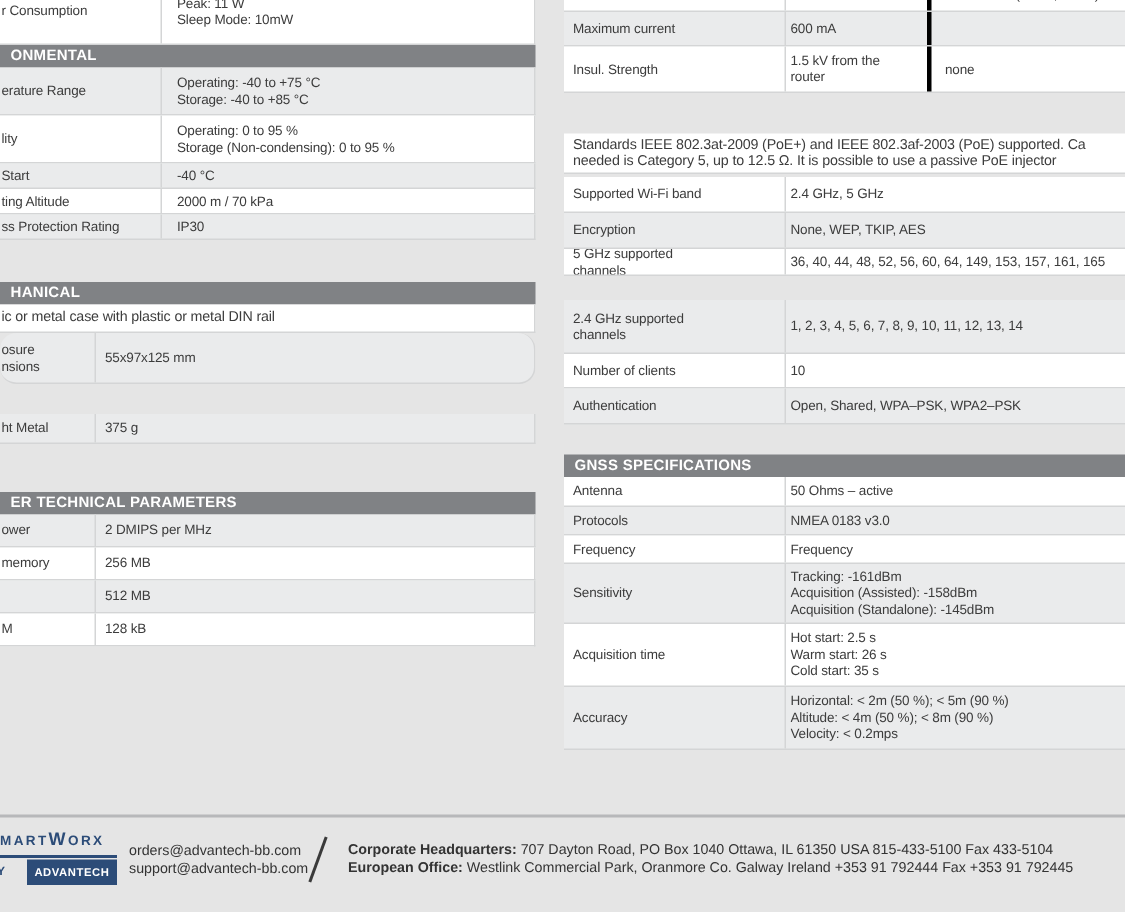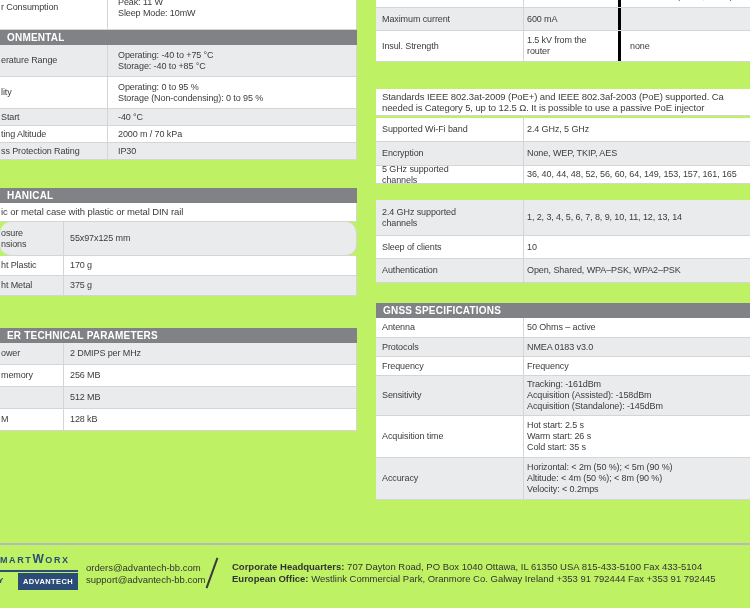--- a/index.html
+++ b/index.html
@@ -1,16 +1,16 @@
 <!DOCTYPE html>
 <html><head>
 <meta charset="utf-8">
 <style>
   html,body{margin:0;padding:0;background:#fff;}
-  .page{position:relative;width:750px;height:608px;background:#bef264;overflow:hidden;
+  .page{position:relative;width:750px;height:608px;background:#e5e5e5;overflow:hidden;
         font-family:"Liberation Sans",sans-serif;color:#3c3c3c;}
   .col{position:absolute;top:0;height:608px;}
   .col-left{left:0;width:357px;}
   .col-right{left:376px;width:374px;}
   .bar{position:absolute;left:0;right:0;height:15px;background:#808285;color:#fff;
        font-weight:bold;font-size:10px;line-height:15px;padding-left:7px;
        letter-spacing:.2px;box-sizing:border-box;white-space:nowrap;overflow:hidden;}
   .t-row{position:absolute;left:0;right:0;box-sizing:border-box;border-bottom:1px solid #d4d5d6;}
   .col-left .t-row{border-right:1px solid #d4d5d6;}
   .t-row.w{background:#ffffff;}
@@ -126,28 +126,20 @@
     <div class="t-row g lm" style="top:222px;height:34px;border-radius:11px;">
       <div class="cell lbl">
         <div class="ln">osure</div>
         <div class="ln">nsions</div>
       </div>
       <div class="cell val">
         <div class="ln">55x97x125 mm</div>
       </div>
     </div>
 
-    <div class="t-row w lm" style="top:256px;height:20px;">
-      <div class="cell lbl">
-        <div class="ln">ht Plastic</div>
-      </div>
-      <div class="cell val">
-        <div class="ln">170 g</div>
-      </div>
-    </div>
 
     <div class="t-row g lm" style="top:276px;height:20px;">
       <div class="cell lbl">
         <div class="ln">ht Metal</div>
       </div>
       <div class="cell val">
         <div class="ln">375 g</div>
       </div>
     </div>
 
@@ -271,21 +263,21 @@
         <div class="ln">2.4 GHz supported</div>
         <div class="ln">channels</div>
       </div>
       <div class="cell val">
         <div class="ln">1, 2, 3, 4, 5, 6, 7, 8, 9, 10, 11, 12, 13, 14</div>
       </div>
     </div>
 
     <div class="t-row w rt" style="top:236px;height:23px;">
       <div class="cell lbl">
-        <div class="ln">Sleep of clients</div>
+        <div class="ln">Number of clients</div>
       </div>
       <div class="cell val">
         <div class="ln">10</div>
       </div>
     </div>
 
     <div class="t-row g rt" style="top:259px;height:24px;">
       <div class="cell lbl">
         <div class="ln">Authentication</div>
       </div>

